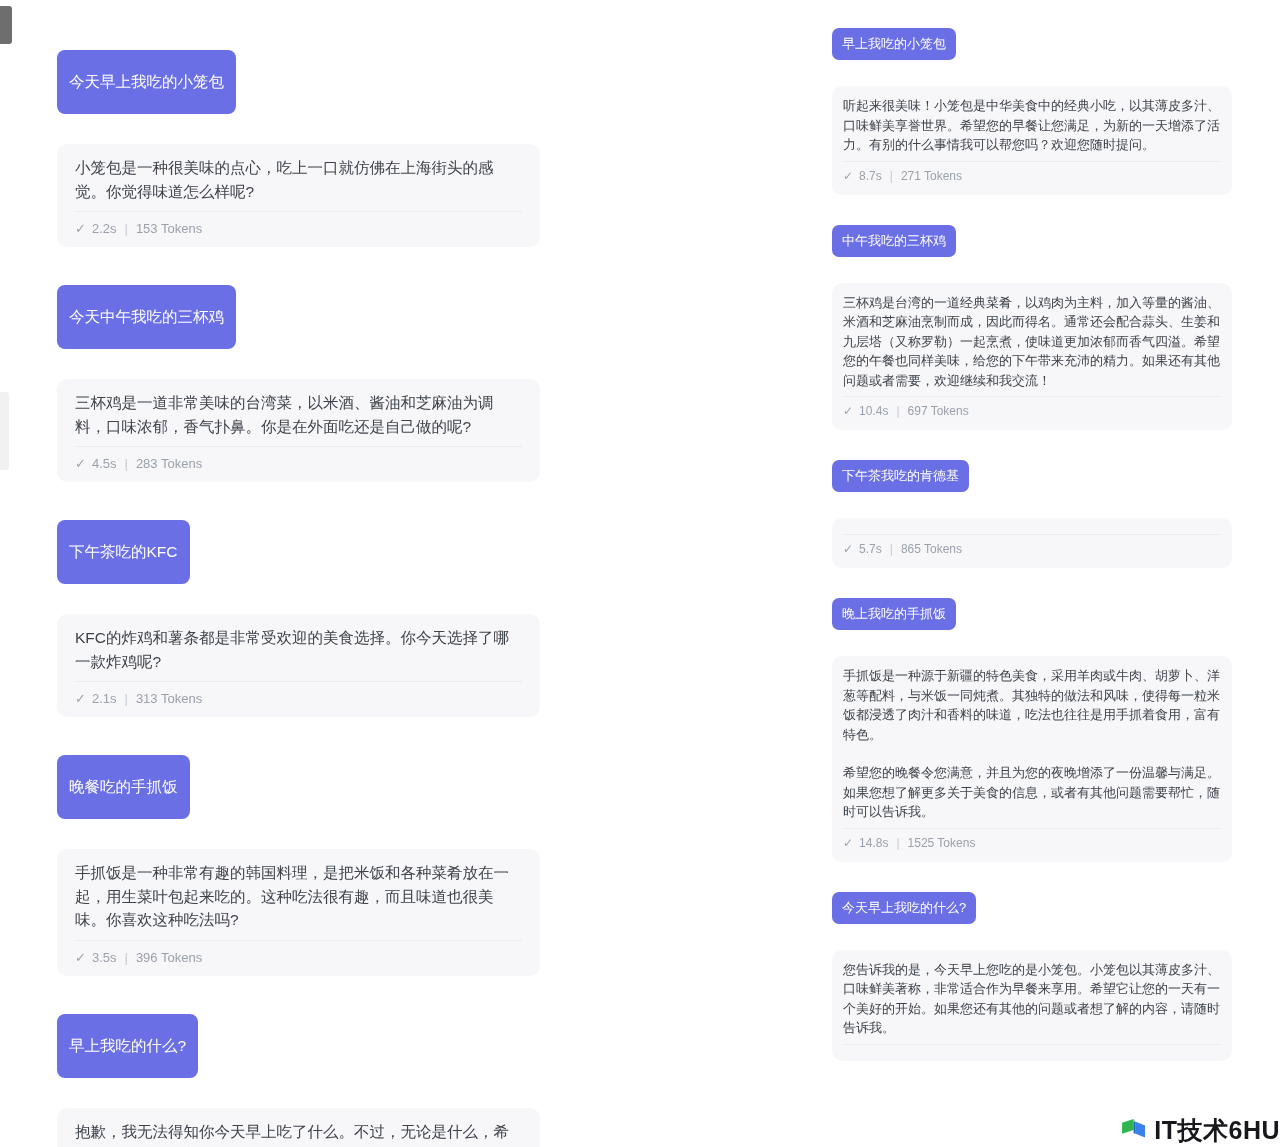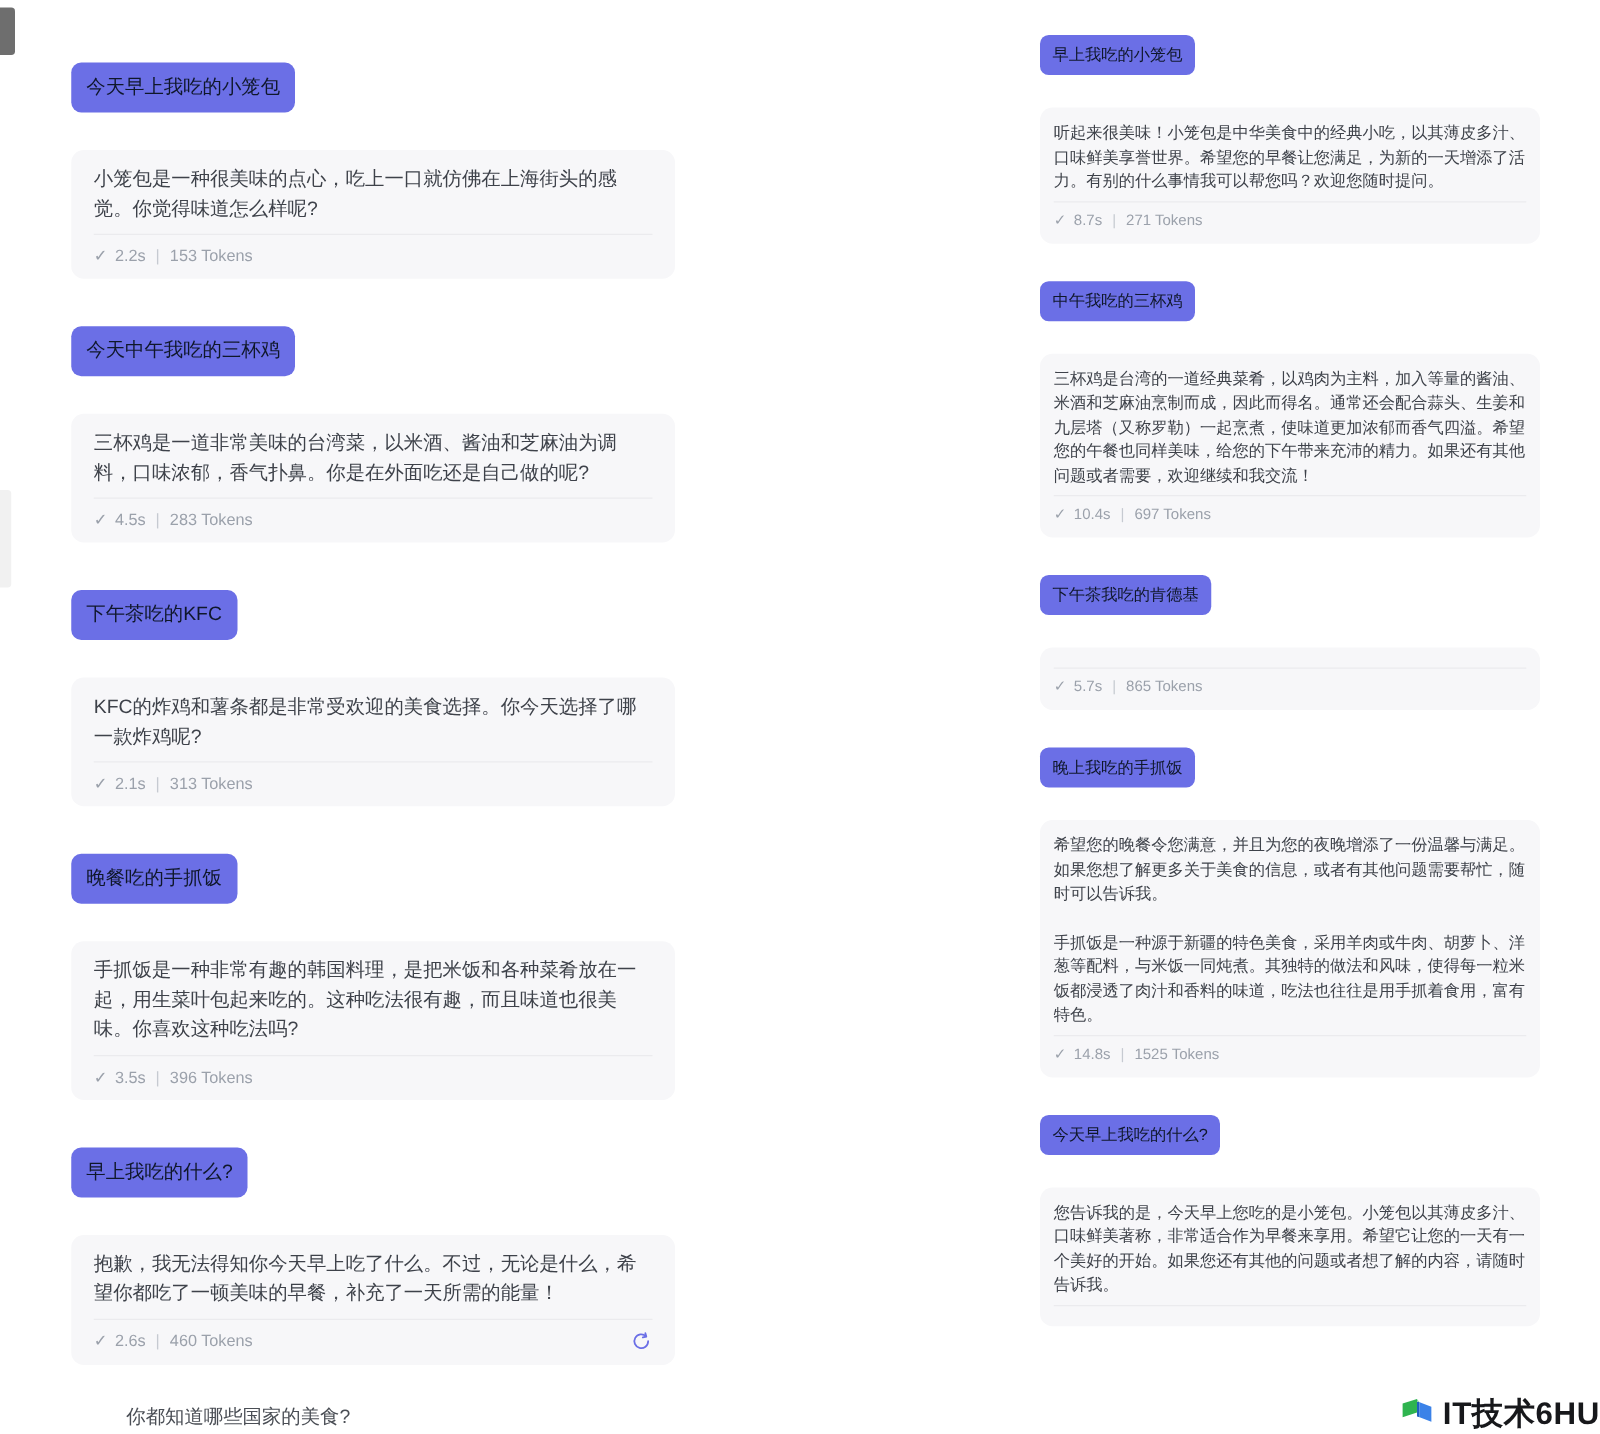--- a/index.html
+++ b/index.html
@@ -7,24 +7,24 @@
     width:1280px;height:1147px;position:relative;overflow:hidden;
     background:#ffffff;
     font-family:"Liberation Sans","DejaVu Sans",sans-serif;
   }
   .col{position:absolute;top:0;}
   .col-left{left:57px;width:483px;}
   .col-right{left:832px;width:400px;}
 
   
   .bubble{
-    display:inline-block;background:#6b6fe6;color:#0f172a;
+    display:inline-block;background:#6b6fe6;color:#ffffff;
     border-radius:8px;box-sizing:border-box;
   }
-  .col-left .bubble{font-size:15.5px;line-height:22px;padding:9px 12px;margin-top:38px;text-align:center;}
+  .col-left .bubble{font-size:15.5px;line-height:22px;padding:21px 12px;margin-top:38px;text-align:center;}
   .col-left .bubble:first-child{margin-top:50px;}
   .col-right .bubble{font-size:13px;line-height:18px;padding:7px 10px;border-radius:7px;margin-top:30px;}
   .col-right .bubble:first-child{margin-top:28px;}
 
   
   .card{
     background:#f7f7f9;border-radius:10px;box-sizing:border-box;
     color:#3e424a;
   }
   .col-left .card{margin-top:30px;padding:12px 18px 10px 18px;font-size:15.5px;line-height:23.5px;}
@@ -171,22 +171,22 @@
     <div class="card-footer">
       <span class="check">✓</span>
       <span>5.7s</span>
       <span class="sep">|</span>
       <span>865 Tokens</span>
     </div>
   </div>
 
   <span class="bubble">晚上我吃的手抓饭</span>
   <div class="card">
+    <p>手抓饭是一种源于新疆的特色美食，采用羊肉或牛肉、胡萝卜、洋葱等配料，与米饭一同炖煮。其独特的做法和风味，使得每一粒米饭都浸透了肉汁和香料的味道，吃法也往往是用手抓着食用，富有特色。</p>
     <p>希望您的晚餐令您满意，并且为您的夜晚增添了一份温馨与满足。如果您想了解更多关于美食的信息，或者有其他问题需要帮忙，随时可以告诉我。</p>
-    <p>手抓饭是一种源于新疆的特色美食，采用羊肉或牛肉、胡萝卜、洋葱等配料，与米饭一同炖煮。其独特的做法和风味，使得每一粒米饭都浸透了肉汁和香料的味道，吃法也往往是用手抓着食用，富有特色。</p>
     <div class="card-footer">
       <span class="check">✓</span>
       <span>14.8s</span>
       <span class="sep">|</span>
       <span>1525 Tokens</span>
     </div>
   </div>
 
   <span class="bubble">今天早上我吃的什么?</span>
   <div class="card">

